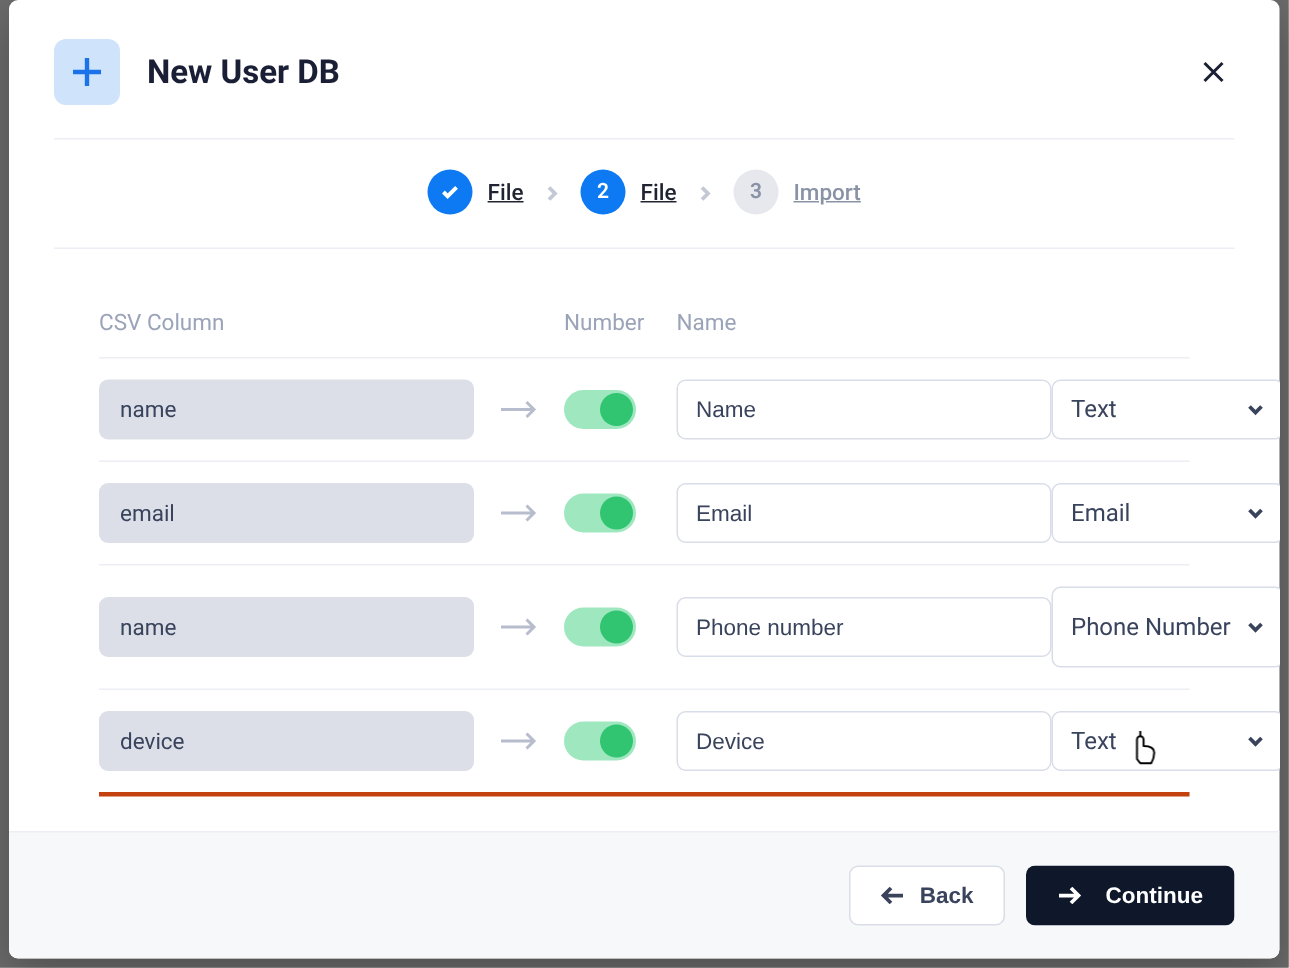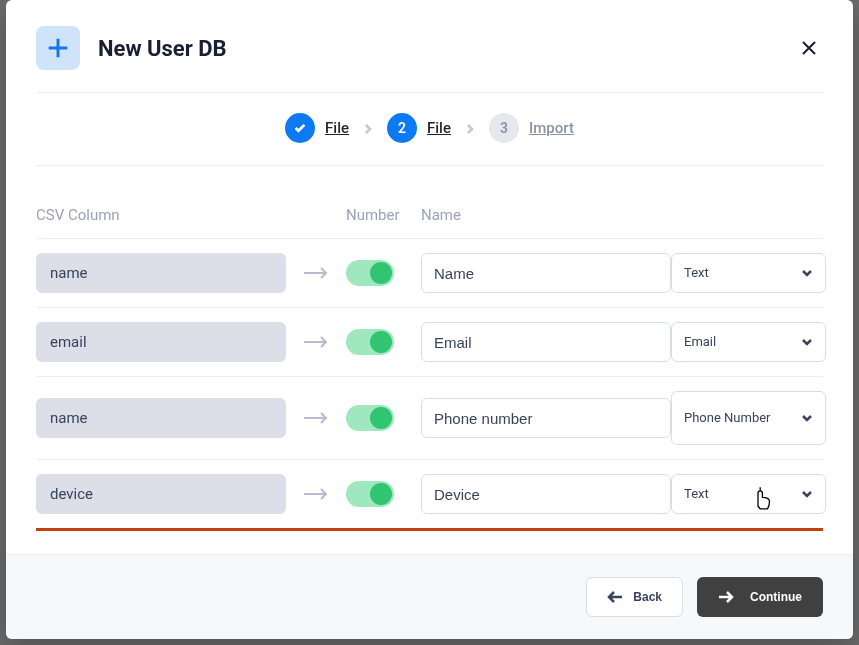--- a/index.html
+++ b/index.html
@@ -56,21 +56,21 @@
   }
   .step.done .circle { background:#0d7af3; }
   .step.active .circle { background:#0d7af3; }
   .step.pending .circle { background:#e6e8ee; color:#8a93a6; }
   .step .label { font-size: 15px; color:#1f2430; font-weight: 500; text-decoration: underline; }
   .step.pending .label { color:#8a93a6; }
   .step.done .circle svg { width:14px; height:14px; stroke:#fff; stroke-width:3; fill:none; }
   .chev { color:#c3c8d4; }
   .chev svg { width:10px; height:10px; stroke:currentColor; stroke-width:2.5; fill:none; }
 
-  .content { flex:1; padding: 0 0; overflow:auto; }
+  .content { flex:1; padding: 0 30px; overflow:auto; }
   .inner { padding: 0 30px; }
 
   .col-headers {
     display:grid;
     grid-template-columns: 250px 60px 75px 250px 155px;
     align-items:center;
     padding: 40px 0 14px 0;
     color:#9aa3b8;
     font-size:15px;
   }
@@ -110,43 +110,43 @@
   .text-input {
     height:40px; width:100%;
     border:1px solid #d9dde7; border-radius:6px;
     padding:0 12px; font-size:15px; color:#39435c;
     background:#fff;
   }
 
   .select {
     height:40px; width:100%;
     border:1px solid #d9dde7; border-radius:6px;
-    padding:0 12px; font-size:13px; color:#39435c;
+    padding:0 12px; font-size:16px; color:#39435c;
     background:#fff;
     display:flex; align-items:center; justify-content:space-between;
     cursor:pointer;
   }
   .select.tall { height:54px; }
   .select .sel-text { line-height:1.2; }
   .select svg { width:12px; height:12px; stroke:#39435c; stroke-width:2.5; fill:none; }
 
   .footer {
     background:#f7f8fa;
     border-top:1px solid #eceef3;
     padding:22px 30px;
     display:flex; justify-content:flex-end; gap:14px;
   }
   .btn {
     height:40px; border-radius:6px; padding:0 20px;
     display:flex; align-items:center; gap:10px;
-    font-size:12px; font-weight:600; cursor:pointer;
+    font-size:15px; font-weight:600; cursor:pointer;
     border:1px solid transparent;
   }
   .btn.secondary { background:#fff; border-color:#d9dde7; color:#39435c; }
-  .btn.primary { background:#404040; color:#fff;gap:16px; }
+  .btn.primary { background:#0f172a; color:#fff;gap:16px; }
   .btn svg { width:16px; height:12px; stroke:currentColor; stroke-width:2.5; fill:none; }
 
   .cursor {
     position:absolute;
     pointer-events:none;
     width:22px; height:26px;
   }
 </style>
 </head>
 <body>

